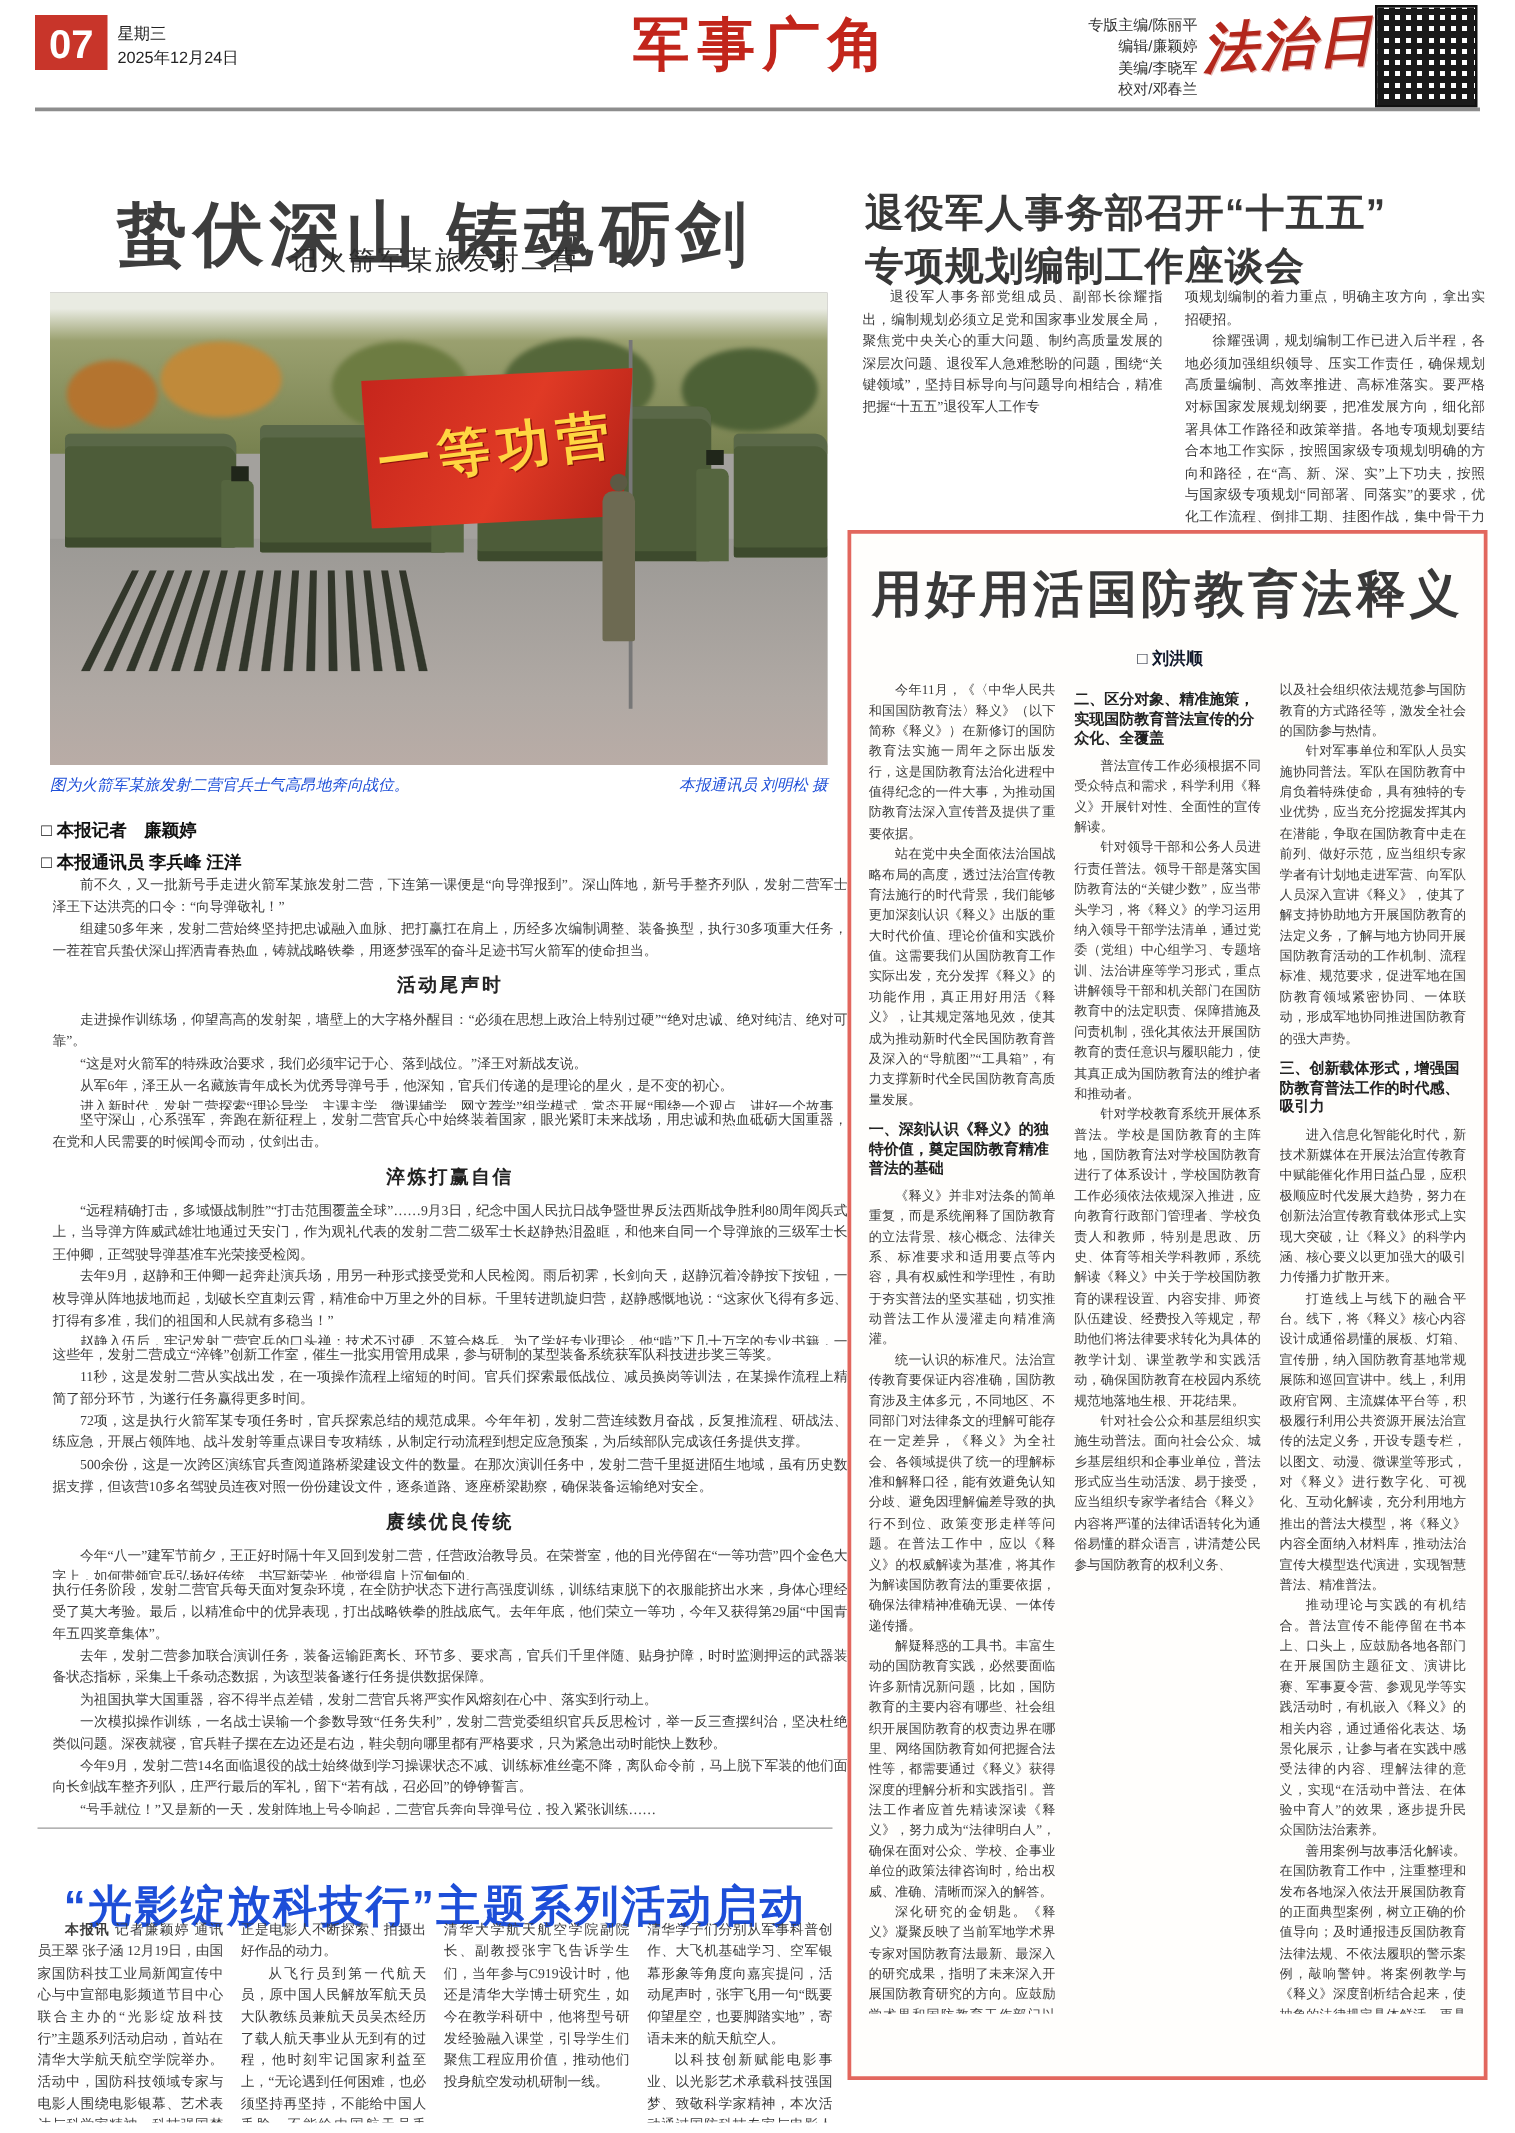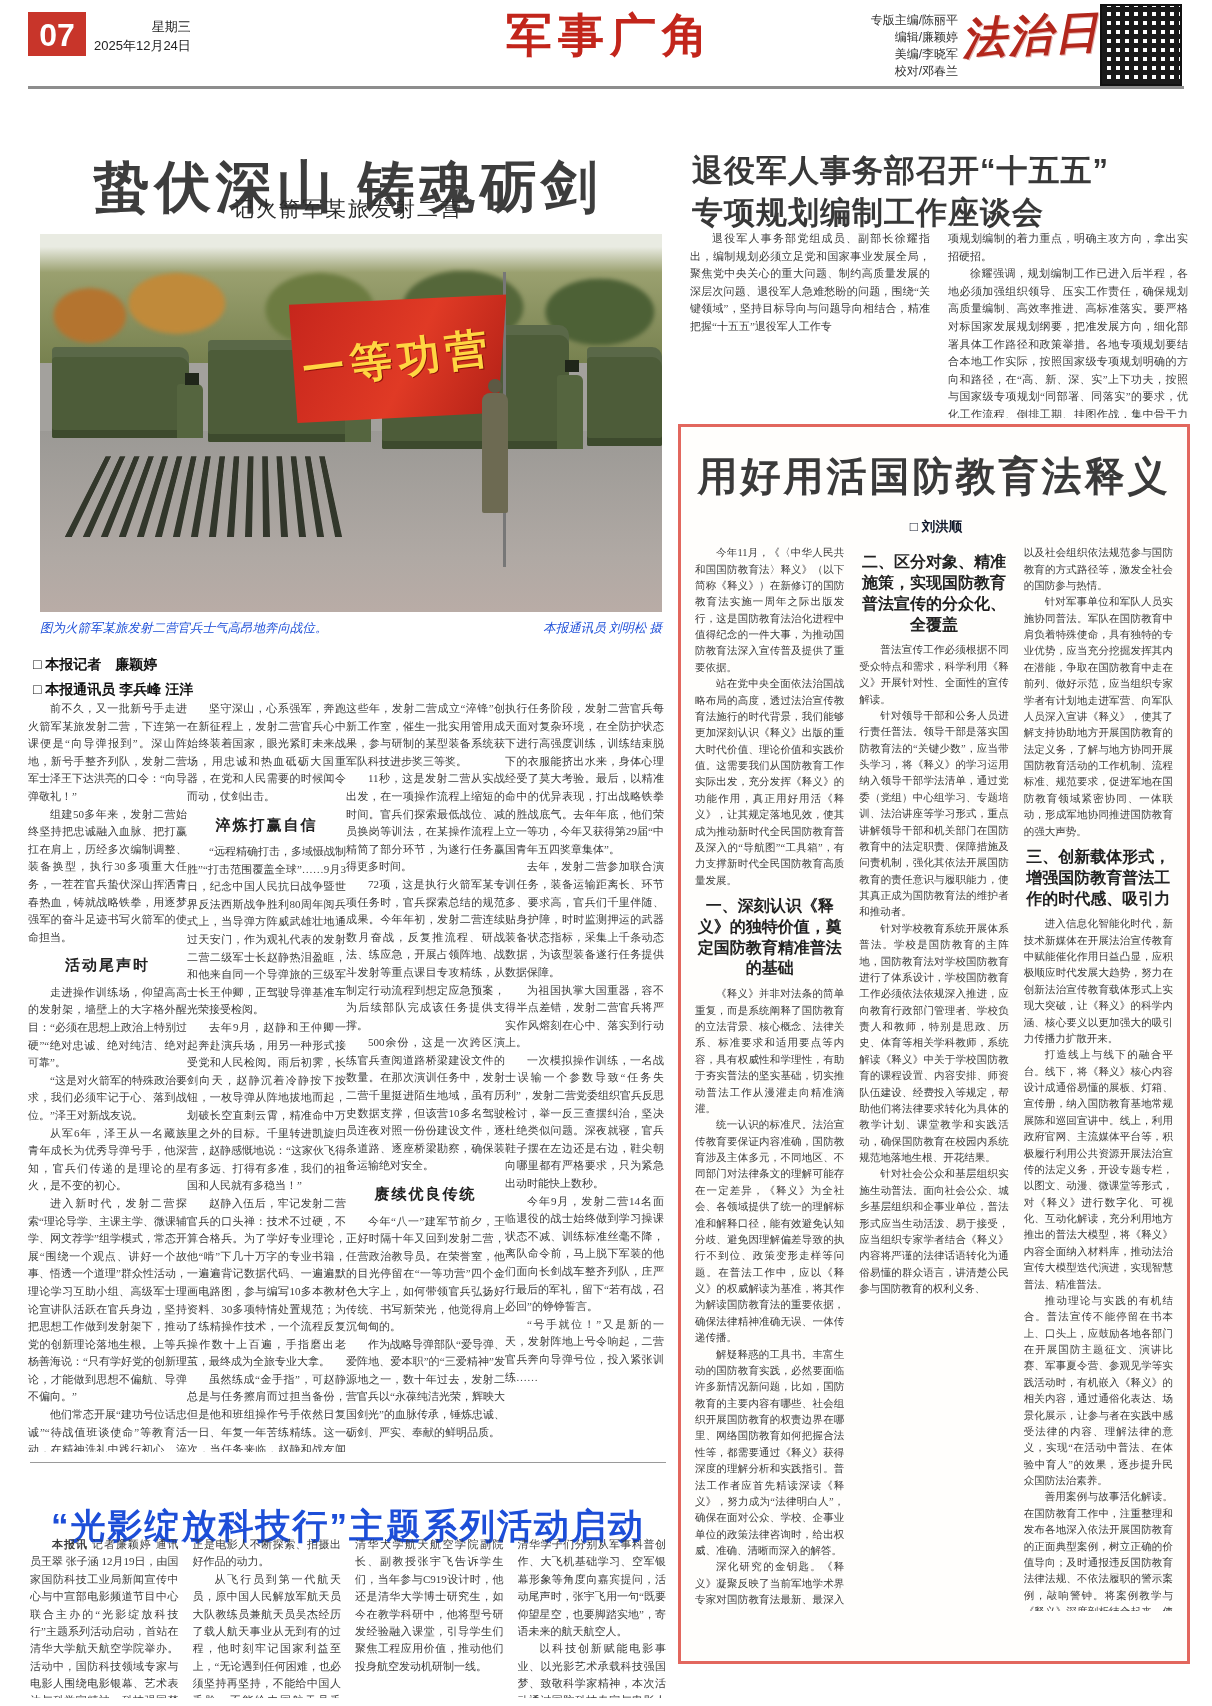--- a/index.html
+++ b/index.html
@@ -3,21 +3,21 @@
 <meta charset="utf-8">
 <style>
   html,body{margin:0;padding:0;background:#ffffff;}
   body{width:1212px;height:1706px;position:relative;font-family:"Liberation Serif",serif;color:#3b3b3b;overflow:hidden;}
   .abs{position:absolute;}
   b{font-family:"Liberation Sans",sans-serif;}
 
   
   .pagenum{left:28px;top:12px;width:58px;height:44px;background:#c8352a;color:#fff;
     font:bold 32px/46px "Liberation Sans",sans-serif;text-align:center;}
-  .dateblock{left:94px;top:18px;font:13px/1.45 "Liberation Sans",sans-serif;color:#222;text-align:right;}
+  .dateblock{left:94px;top:18px;font:13px/1.45 "Liberation Sans",sans-serif;color:#222;}
   .section-title{left:440px;top:8px;width:340px;text-align:center;color:#c2251b;
     font:bold 46px/1.2 "Liberation Sans",sans-serif;letter-spacing:6px;}
   .credits{left:838px;top:12px;width:120px;text-align:right;
     font:12px/1.42 "Liberation Sans",sans-serif;color:#333;}
   .masthead{left:962px;top:14px;width:150px;color:#b3271c;
     font:bold italic 44px/1 "Liberation Serif",serif;transform:rotate(-3deg);
     text-shadow:1px 1px 0 rgba(179,39,28,.35);letter-spacing:2px;white-space:nowrap;}
   .qr{left:1102px;top:6px;width:78px;height:78px;background:
     repeating-linear-gradient(0deg,#1a1a1a 0 5px,rgba(255,255,255,0) 5px 9px),
     repeating-linear-gradient(90deg,#1a1a1a 0 5px,#fff 5px 9px);outline:2px solid #111;}
@@ -58,21 +58,21 @@
   .soldier{position:absolute;left:71%;top:42%;width:26px;height:120px;background:#6d6a52;
     border-radius:8px 8px 2px 2px;}
   .soldier:before{content:"";position:absolute;left:6px;top:-14px;width:14px;height:14px;
     border-radius:50%;background:#5c5944;}
   .caption-row{left:40px;top:620px;width:622px;display:flex;justify-content:space-between;
     font:italic 12.5px/1.3 "Liberation Serif",serif;color:#1d4ed8;}
   .bylines{left:33px;top:652px;font:bold 14px/1.75 "Liberation Sans",sans-serif;color:#111;}
 
   .colwrap{display:flex;}
   .col{flex:1;overflow:hidden;text-align:justify;}
-  .lead-cols{left:28px;top:700px;width:636px;height:752px;}
+  .lead-cols{left:42px;top:700px;width:636px;height:752px;flex-direction:column;}
   .lead-cols .col{font-size:11px;line-height:1.6;color:#3c3c3c;}
   .col p{margin:0;text-indent:2em;}
   .col p.cont{text-indent:0;}
   .col h4{margin:9px 0;text-align:center;font:bold 15px/1.3 "Liberation Sans",sans-serif;
     color:#222;letter-spacing:2px;}
 
   .left-divider{left:30px;top:1462px;width:636px;height:1px;background:#9a9a9a;}
   .event-title{left:30px;top:1476px;width:636px;text-align:center;color:#1d4ed8;
     font:bold 35px/1.2 "Liberation Sans",sans-serif;letter-spacing:2px;}
   .event-cols{left:30px;top:1536px;width:636px;height:162px;gap:14px;}
@@ -84,21 +84,21 @@
   .meeting-cols{left:690px;top:230px;width:498px;height:188px;gap:18px;}
   .meeting-cols .col{font-size:11px;line-height:1.6;color:#3c3c3c;}
 
   .box{left:678px;top:424px;width:512px;height:1240px;border:3px solid #e2675e;
     background:#fffefc;box-sizing:border-box;padding:16px 14px 10px;overflow:hidden;}
   .box-title{text-align:center;color:#3a3a3a;margin:10px 0 20px;
     font:bold 40px/1.15 "Liberation Sans",sans-serif;letter-spacing:3px;}
   .box-author{font:bold 13.5px/1.2 "Liberation Sans",sans-serif;color:#0f172a;margin:0 0 10px 4px;text-align:center;}
   .box-cols{gap:15px;height:1066px;}
   .box-cols .col{font-size:10.5px;line-height:1.56;color:#3c3c3c;}
-  .box-cols h4{font-size:16px;text-align:center;text-indent:0;margin:7px 0;letter-spacing:0;}
+  .box-cols h4{font-size:12px;text-align:left;text-indent:0;margin:7px 0;letter-spacing:0;}
 </style>
 </head>
 <body>
 
 <div class="abs pagenum">07</div>
 <div class="abs dateblock">
   <div>星期三</div>
   <div>2025年12月24日</div>
 </div>
 <div class="abs section-title">军事广角</div>

